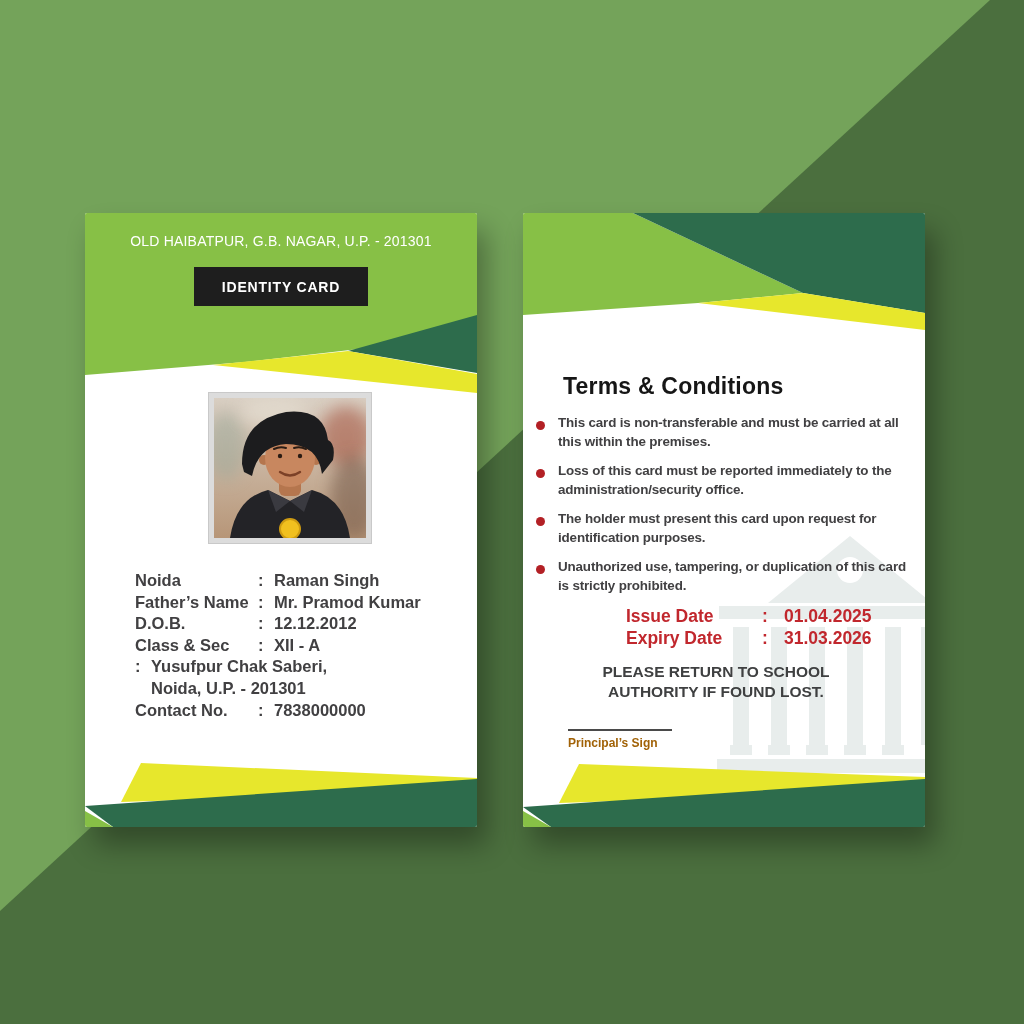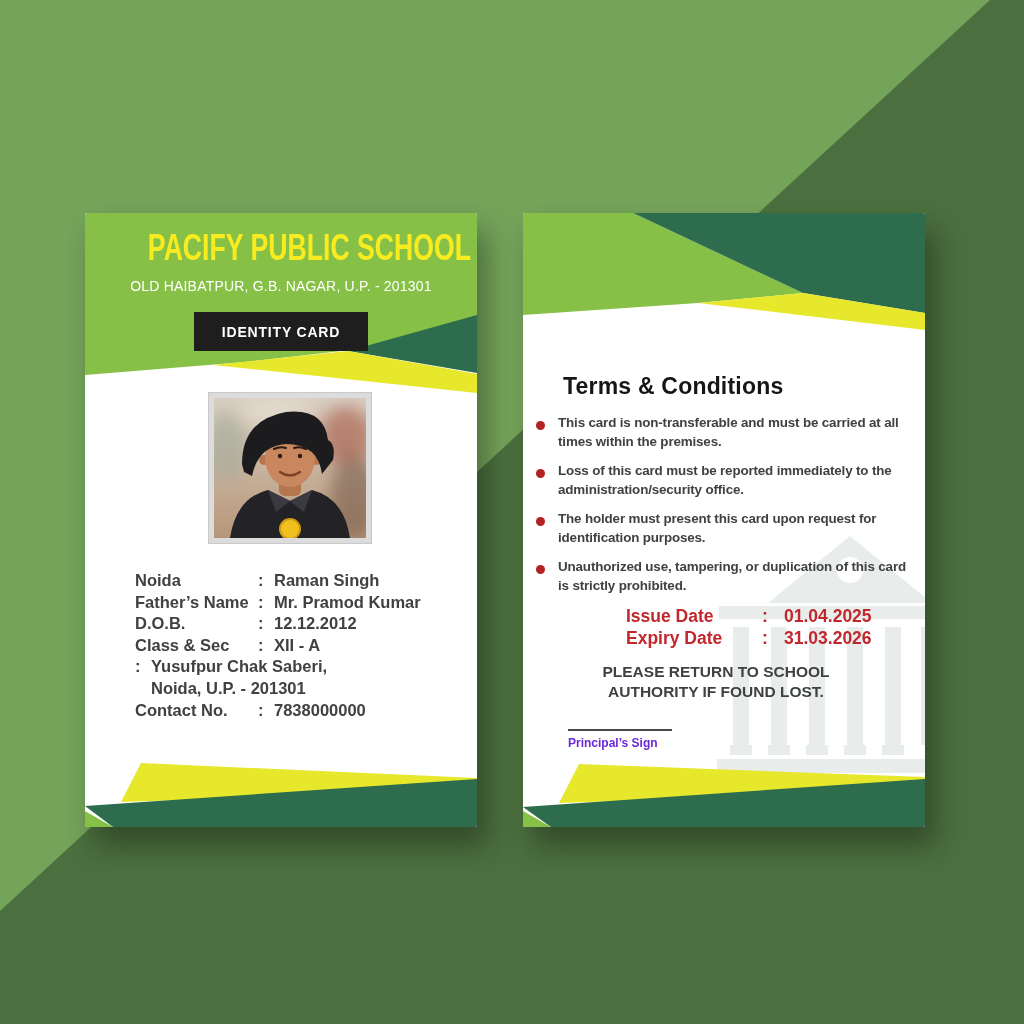--- a/index.html
+++ b/index.html
@@ -52,43 +52,40 @@
   .term{display:flex;margin-bottom:10px;}
   .bullet{flex:none;width:9px;height:9px;border-radius:50%;background:#b32025;margin:8px 13px 0 0;}
   .term-text{width:362px;font-size:13.4px;font-weight:bold;color:#414042;line-height:19px;letter-spacing:-.15px;}
   .dates{margin-top:4px;padding-left:25px;}
   .date-row{display:flex;font-size:17.5px;font-weight:bold;color:#c1272d;line-height:22px;}
   .d-label{margin-left:78px;width:136px;flex:none;}
   .d-colon{width:22px;flex:none;}
   .notice{margin-top:13px;text-align:center;font-size:15.5px;font-weight:bold;color:#3f4041;line-height:20px;white-space:pre-line;}
   .sign{margin:27px 0 0 45px;}
   .sign-line{width:104px;border-top:2px solid #4a4a4a;}
-  .sign-label{margin-top:5px;font-size:12px;font-weight:bold;color:#6d28d9;}
+  .sign-label{margin-top:5px;font-size:12px;font-weight:bold;color:#a16207;}
 </style>
 </head>
 <body>
 
 <div class="bg-diagonal"></div>
 
 <div class="card front">
   <svg class="decor" viewBox="0 0 392 614" preserveAspectRatio="none" aria-hidden="true">
 
     <polygon points="0,0 392,0 392,125 265,137 160,149 0,162" fill="#87c046"></polygon>
     <polygon points="263,138 392,102 392,160" fill="#2d6c4c"></polygon>
     <polygon points="128,152 263,138 392,161 392,180" fill="#e7e72c"></polygon>
 
     <polygon points="56,550 392,565 392,578 36,589" fill="#e7e72c"></polygon>
     <polygon points="0,593 392,566 392,614 28,614" fill="#2d6c4c"></polygon>
     <polygon points="0,598 28,614 0,614" fill="#87c046"></polygon>
   </svg>
 
   <div class="front-header">
-    <div class="school-name">
-      <span>PACIFY PUBLIC SCHOOL</span>
-    </div>
     <div class="school-address">OLD HAIBATPUR, G.B. NAGAR, U.P. - 201301</div>
     <div class="id-bar">
       <span>IDENTITY CARD</span>
     </div>
   </div>
 
   <div class="photo-frame">
     <svg viewBox="0 0 152 140" preserveAspectRatio="none" aria-hidden="true">
       <defs>
         <linearGradient id="pbg" x1="0" y1="0" x2="0" y2="1">
@@ -197,21 +194,21 @@
     <polygon points="0,598 28,614 0,614" fill="#87c046"></polygon>
   </svg>
 
   <div class="back-content">
     <h2 class="tc-heading">Terms &amp; Conditions</h2>
 
     <div class="terms">
 
         <div class="term">
           <span class="bullet"></span>
-          <span class="term-text">This card is non-transferable and must be carried at all times within the premises.</span>
+          <span class="term-text">This card is non-transferable and must be carried at all this within the premises.</span>
         </div>
 
         <div class="term">
           <span class="bullet"></span>
           <span class="term-text">Loss of this card must be reported immediately to the administration/security office.</span>
         </div>
 
         <div class="term">
           <span class="bullet"></span>
           <span class="term-text">The holder must present this card upon request for identification purposes.</span>

